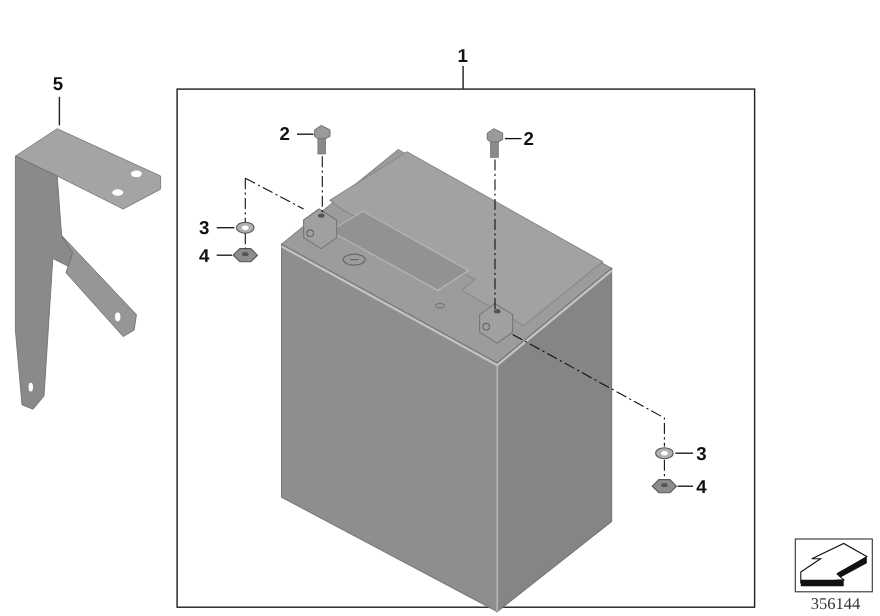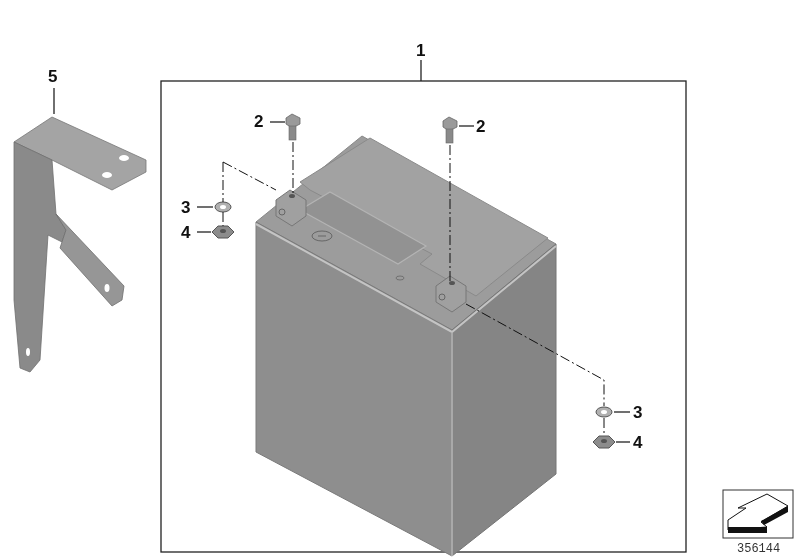--- a/index.html
+++ b/index.html
@@ -1,19 +1,19 @@
 <!DOCTYPE html>
 <html><head>
 <meta charset="utf-8">
 <style>
   html, body { margin: 0; padding: 0; background: #ffffff; }
   body { width: 800px; height: 560px; position: relative; overflow: hidden;
          font-family: "Liberation Sans", sans-serif; }
   .label { position: absolute; font-weight: bold; font-size: 17px; color: #111; line-height: 1; }
-  .ref-num { position: absolute; font-size: 12px; color: #333; font-family: Liberation Mono, monospace; }
+  .ref-num { position: absolute; font-size: 15px; color: #333; font-family: Liberation Serif, serif; }
   svg { position: absolute; left: 0; top: 0; }
 </style>
 </head>
 <body>
 
 <svg width="800" height="560" viewBox="0 0 800 560" xmlns="http://www.w3.org/2000/svg">
 
   <rect x="161" y="81" width="525" height="471" fill="none" stroke="#222" stroke-width="1.3"></rect>
   <line x1="421" y1="60" x2="421" y2="81" stroke="#222" stroke-width="1.3"></line>
 

